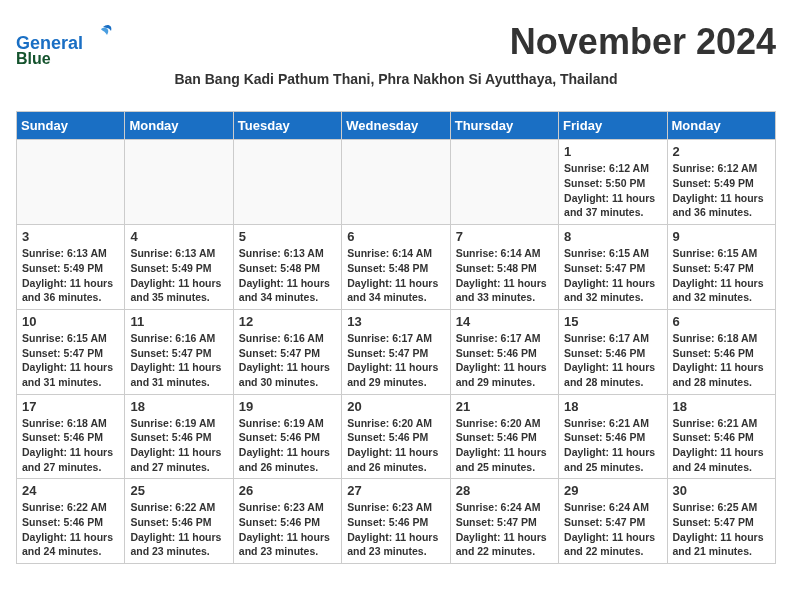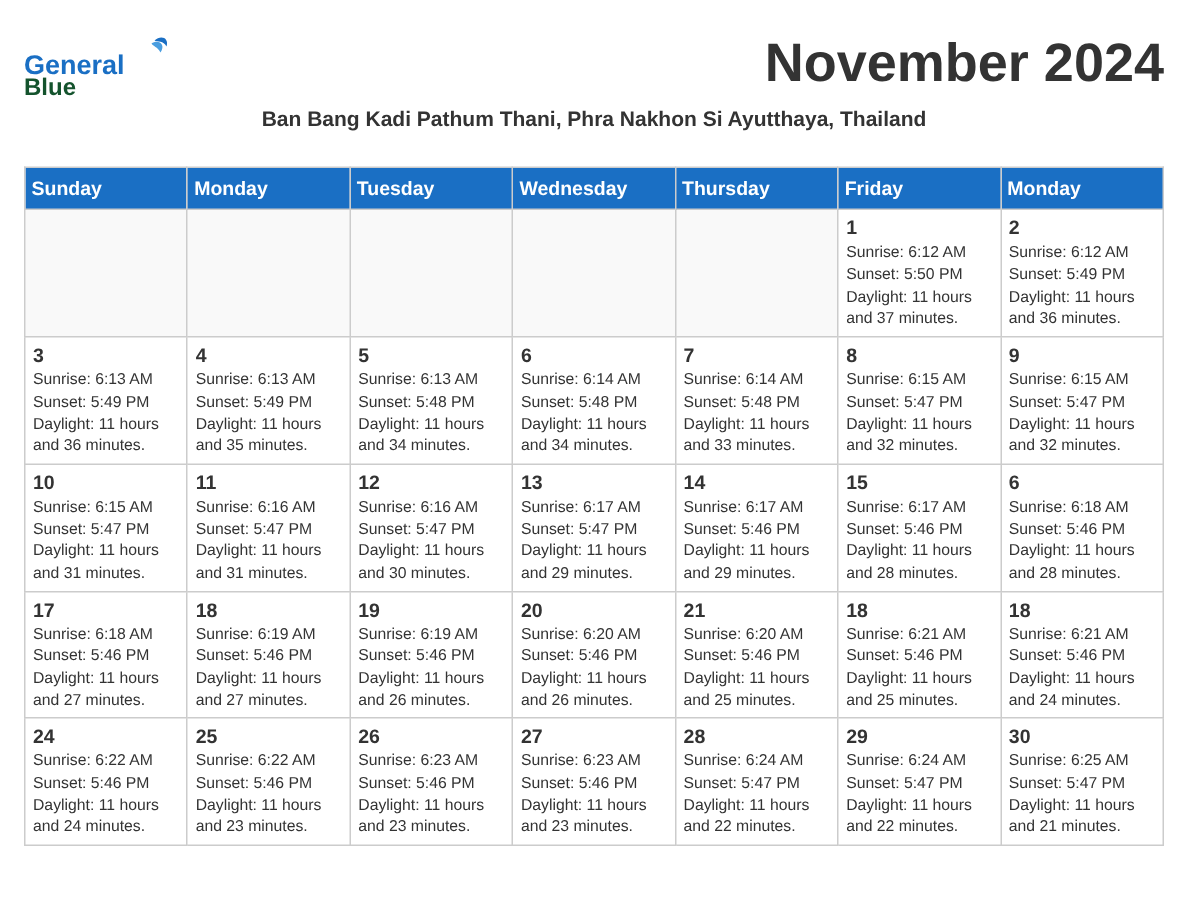--- a/index.html
+++ b/index.html
@@ -72,20 +72,21 @@
     }
     .day-number {
       font-size: 13px;
       font-weight: bold;
       display: block;
       margin-bottom: 2px;
     }
     .day-info {
       line-height: 1.4;
       font-size: 10.5px;
+      font-weight: bold;
     }
   </style>
 </head>
 <body>
 
 <div class="header-top">
   <div class="logo">
     <div style="display:flex;flex-direction:column;align-items:flex-start;">
       <div style="display:flex;align-items:center;">
         <span class="logo-text"><span>General</span></span>

